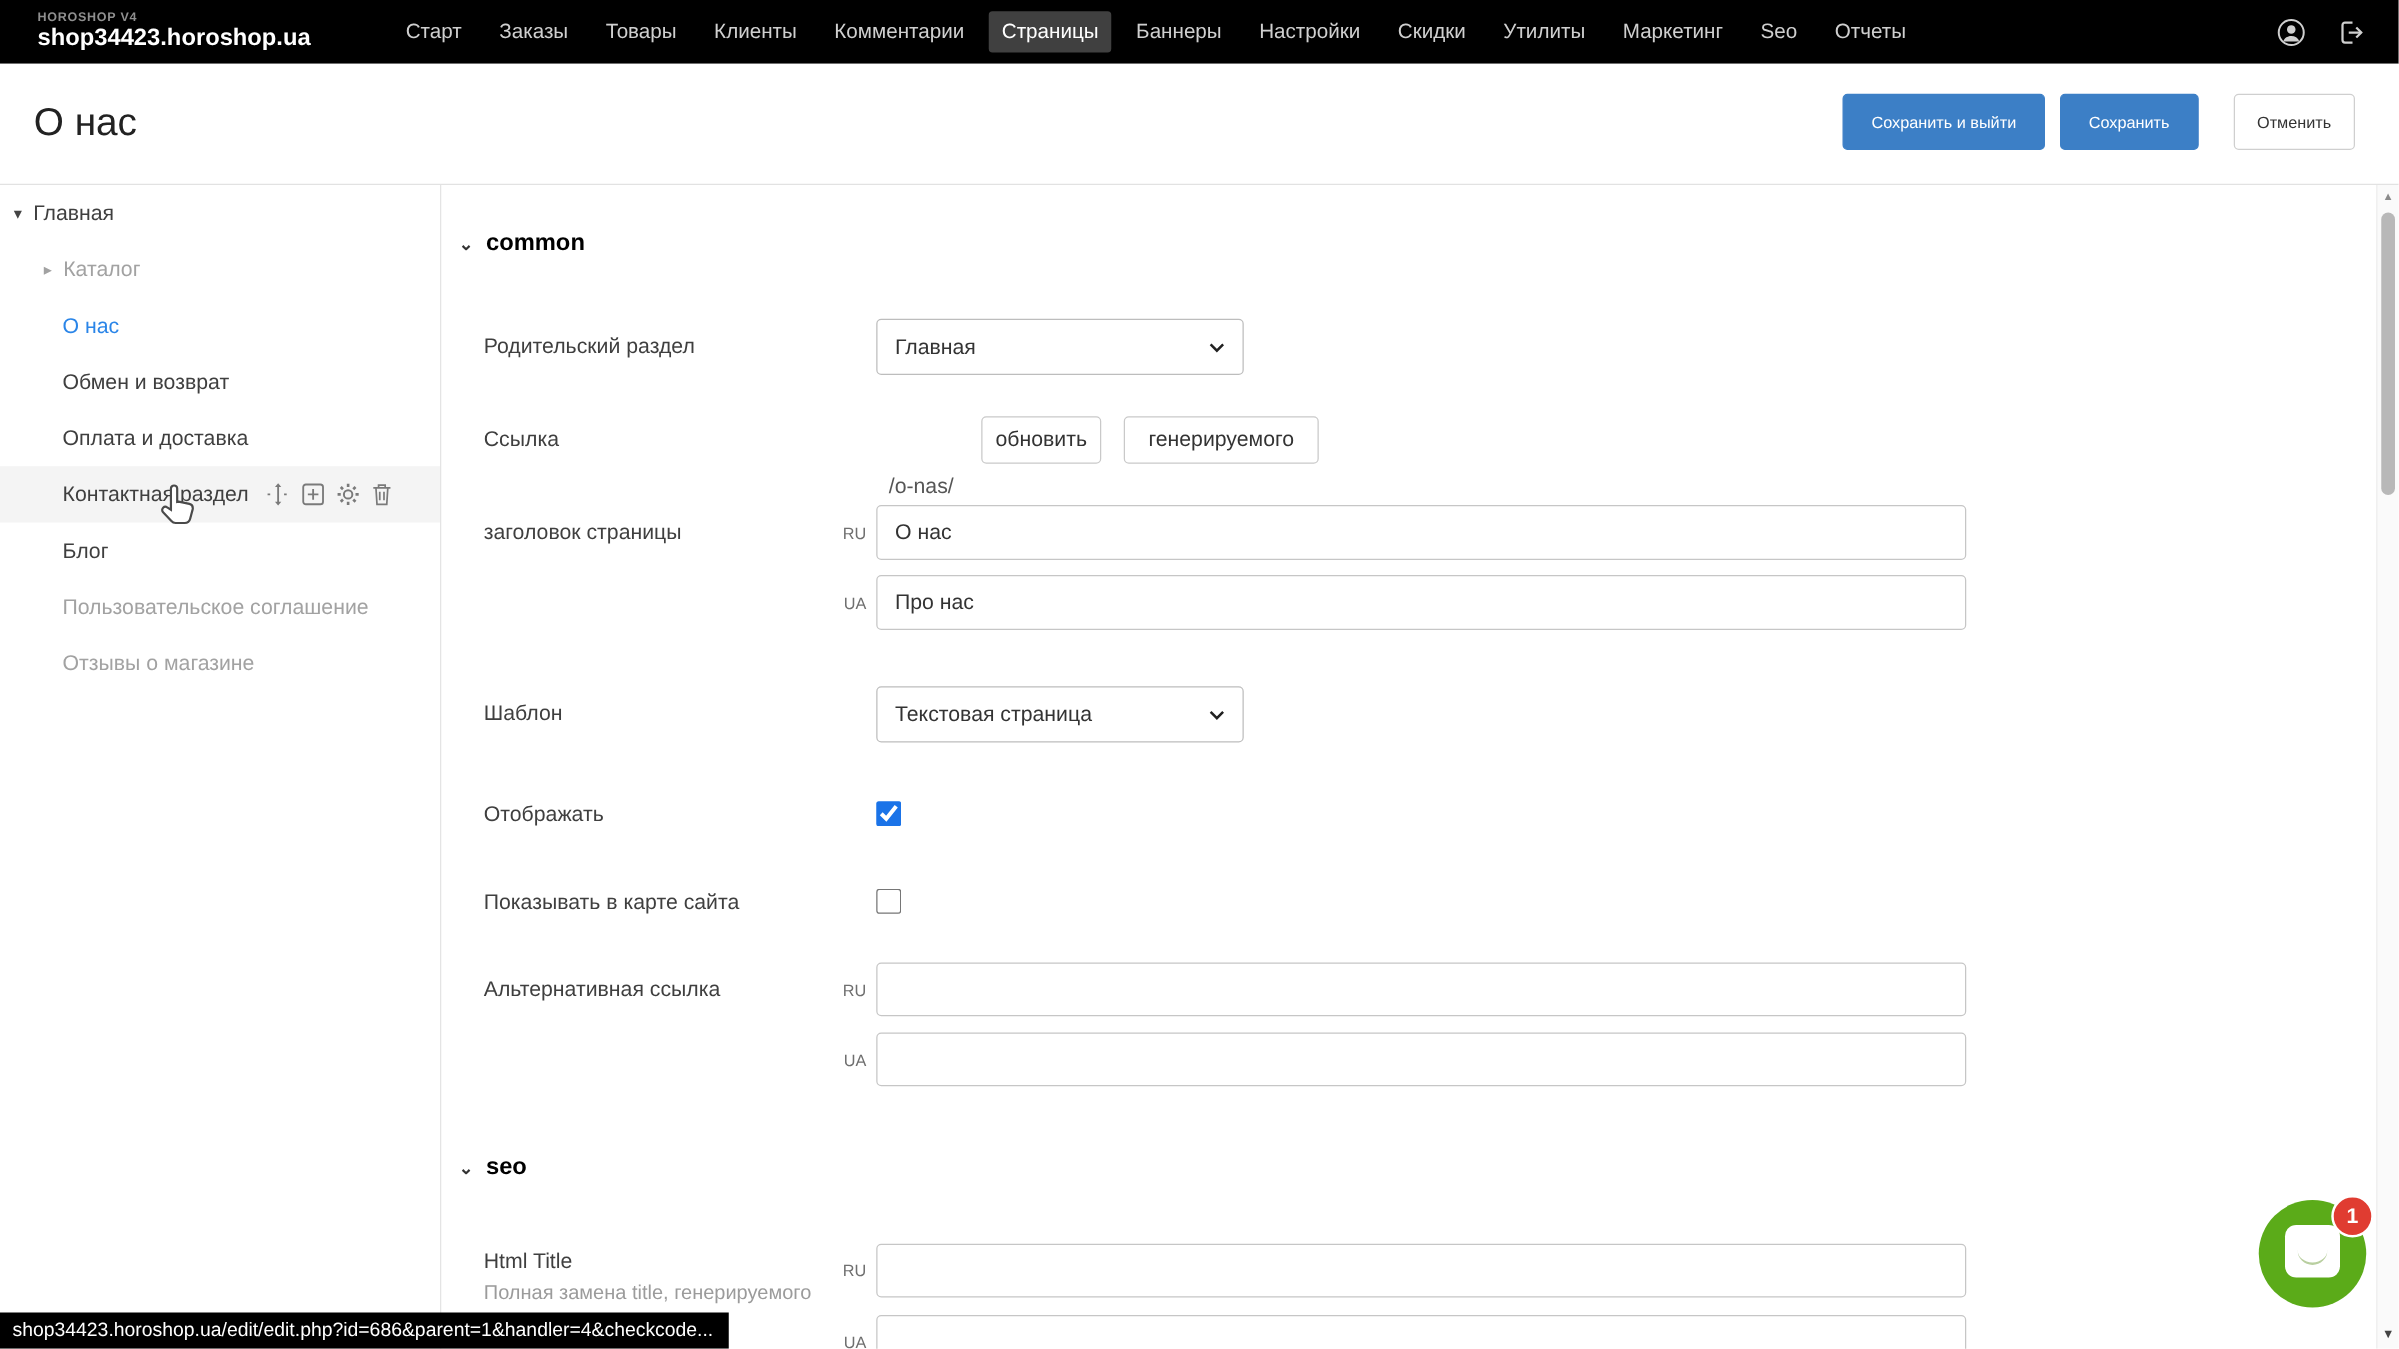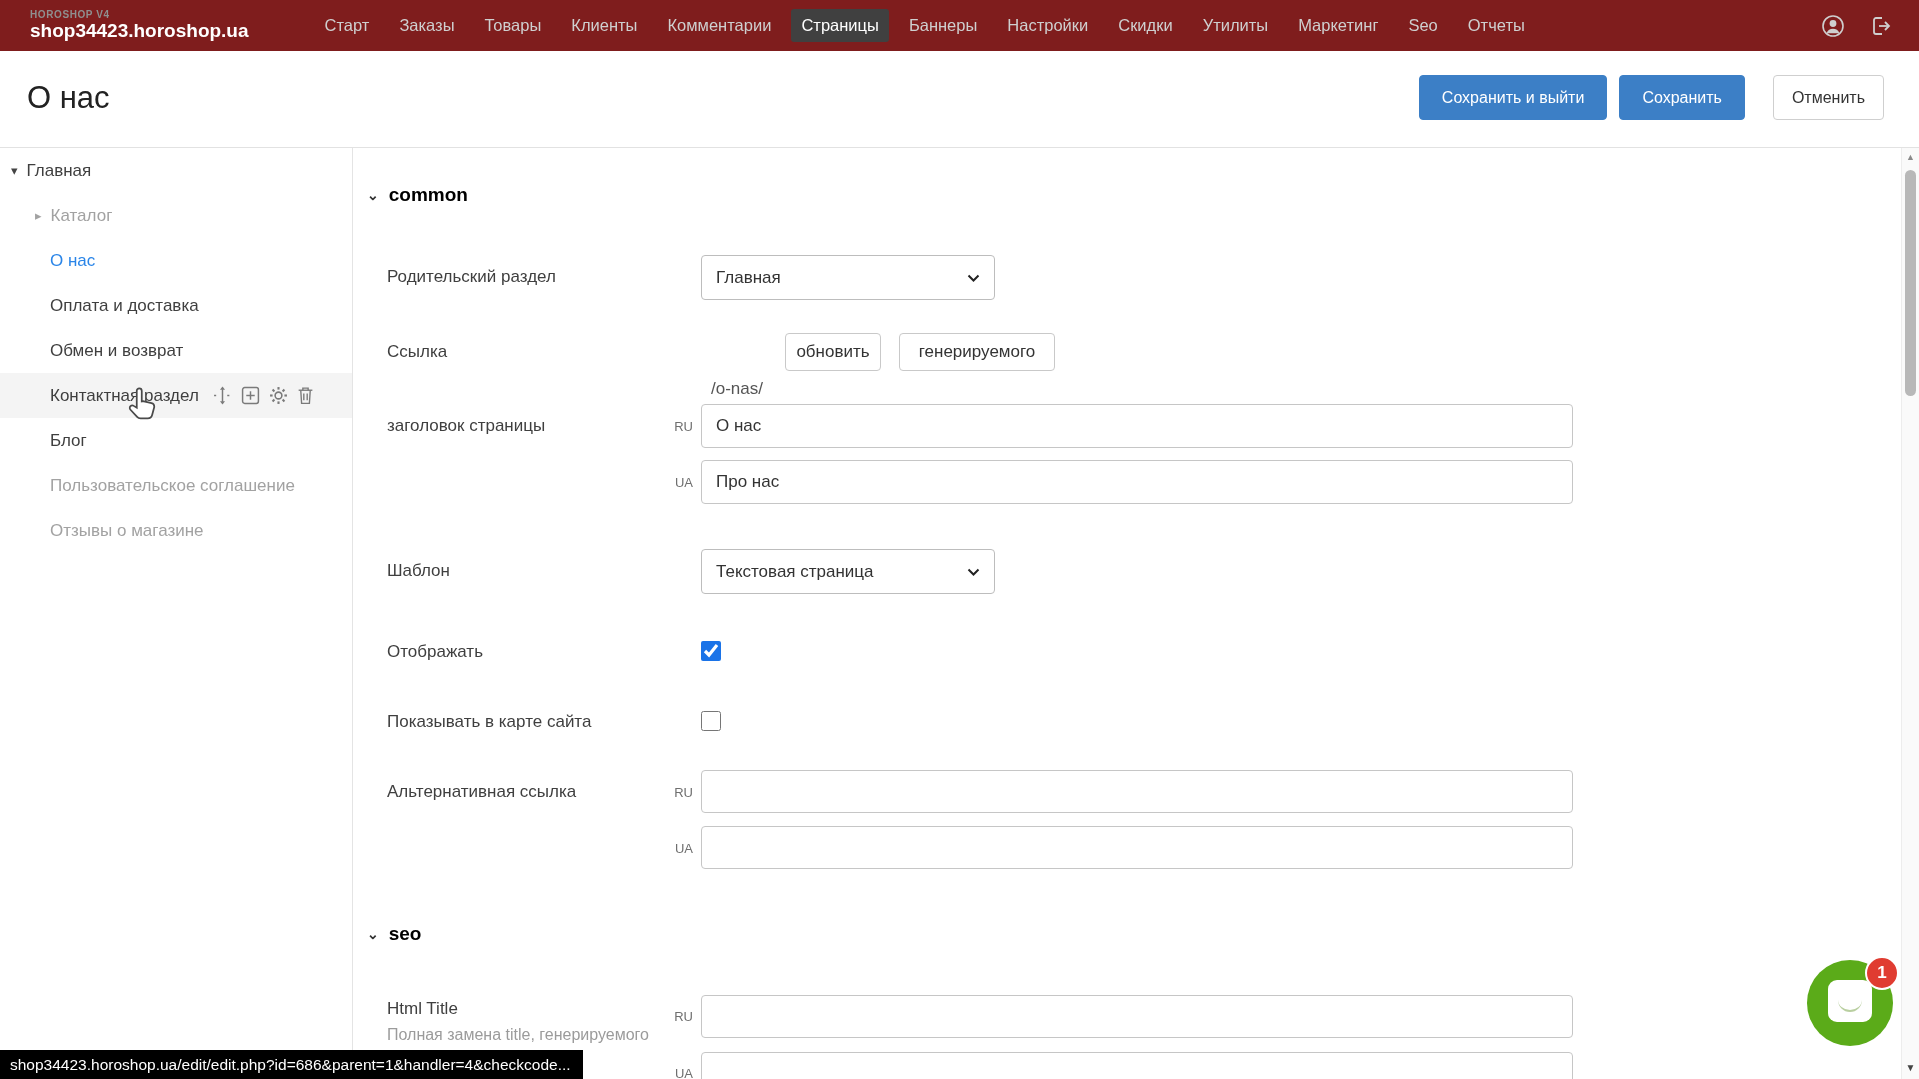--- a/index.html
+++ b/index.html
@@ -1,37 +1,37 @@
 <!DOCTYPE html>
 <html><head>
 <meta charset="utf-8">
 <style>
   * { margin:0; padding:0; box-sizing:border-box; }
   html,body { width:1919px; height:1079px; overflow:hidden; background:#fff;
               font-family:"Liberation Sans", sans-serif; }
   .stage { position:relative; width:1919px; height:1079px; background:#fff; }
 
   
-  .topnav { position:absolute; left:0; top:0; width:100%; height:51px; background:#7f1d1d;
+  .topnav { position:absolute; left:0; top:0; width:100%; height:51px; background:#000000;
             display:flex; align-items:center; padding:0 26px 0 30px; }
   .brand { line-height:1.05; margin-right:66px; }
   .brand-small { font-size:10px; font-weight:bold; letter-spacing:.6px; color:#8f8f8f; }
   .brand-main { font-size:19px; font-weight:bold; color:#fff; }
   .nav-items { display:flex; align-items:center; gap:10px; }
   .nav-item { color:#cfcfcf; font-size:16.5px; padding:7px 10px; border-radius:3px; cursor:pointer; white-space:nowrap; }
   .nav-item.active { background:#404040; color:#fff; }
   .nav-right { margin-left:auto; display:flex; align-items:center; gap:24px; }
   .nav-ico { width:24px; height:24px; display:block; }
 
   
   .header { position:absolute; left:0; top:51px; width:100%; height:97px; background:#fff;
             border-bottom:1px solid #e2e2e2; }
   .page-title { position:absolute; left:27px; top:29px; font-size:31px; color:#222; }
   .header-buttons { position:absolute; right:35px; top:24px; display:flex; align-items:center; }
-  .btn { height:45px; border-radius:4px; font-size:16px; display:flex; align-items:center;
+  .btn { height:45px; border-radius:4px; font-size:13px; display:flex; align-items:center;
          justify-content:center; cursor:pointer; font-family:inherit; }
   .btn-blue { background:#3c7fc6; color:#fff; border:1px solid #3c7fc6; padding:0 22px; }
   .btn-white { background:#fff; color:#333; border:1px solid #cfcfcf; padding:0 18px; }
   .gap12 { width:12px; } .gap28 { width:28px; }
 
   
   .sidebar { position:absolute; left:0; top:148px; width:352px; bottom:0; background:#fff; }
   .tree-row { position:relative; height:45px; display:flex; align-items:center; font-size:17px; color:#3f3f3f; cursor:pointer; }
   .tree-row.hovered { background:#f4f4f4; }
   .tw-chev { color:#444; font-size:13px; margin-right:9px; }
@@ -142,24 +142,24 @@
       <span>Главная</span>
     </div>
     <div class="tree-row ind1 gray">
       <span class="tw-chev" style="color:#a2a2a2">▸</span>
       <span>Каталог</span>
     </div>
     <div class="tree-row ind2 blue-link">
       <span>О нас</span>
     </div>
     <div class="tree-row ind2">
+      <span>Обмен и возврат</span>
+    </div>
+    <div class="tree-row ind2">
       <span>Оплата и доставка</span>
-    </div>
-    <div class="tree-row ind2">
-      <span>Обмен и возврат</span>
     </div>
     <div class="tree-row ind2 hovered">
       <span>Контактная раздел</span>
       <span class="row-icons">
         <span>
           <svg width="19" height="19" viewBox="0 0 18 18" fill="none" stroke="#7a7a7a" stroke-width="1.4">
             <line x1="9" y1="3" x2="9" y2="15"></line>
             <path d="M9 0.5l2.4 3h-4.8z" fill="#7a7a7a" stroke="none"></path>
             <path d="M9 17.5l2.4-3h-4.8z" fill="#7a7a7a" stroke="none"></path>
             <line x1="1" y1="9" x2="4.5" y2="9" stroke-dasharray="2 1.5"></line>

